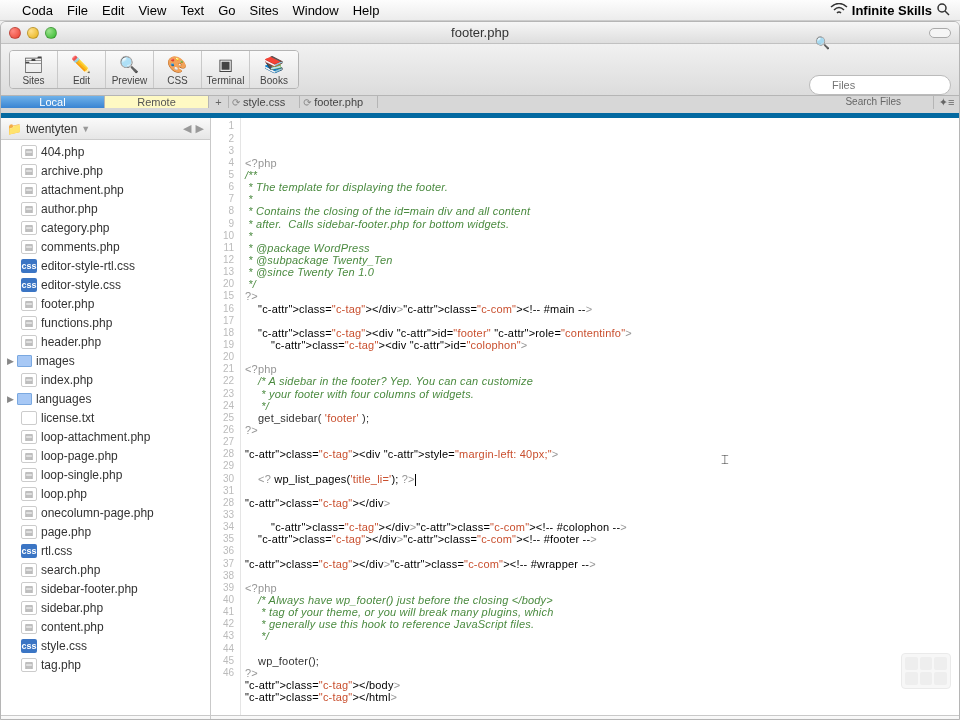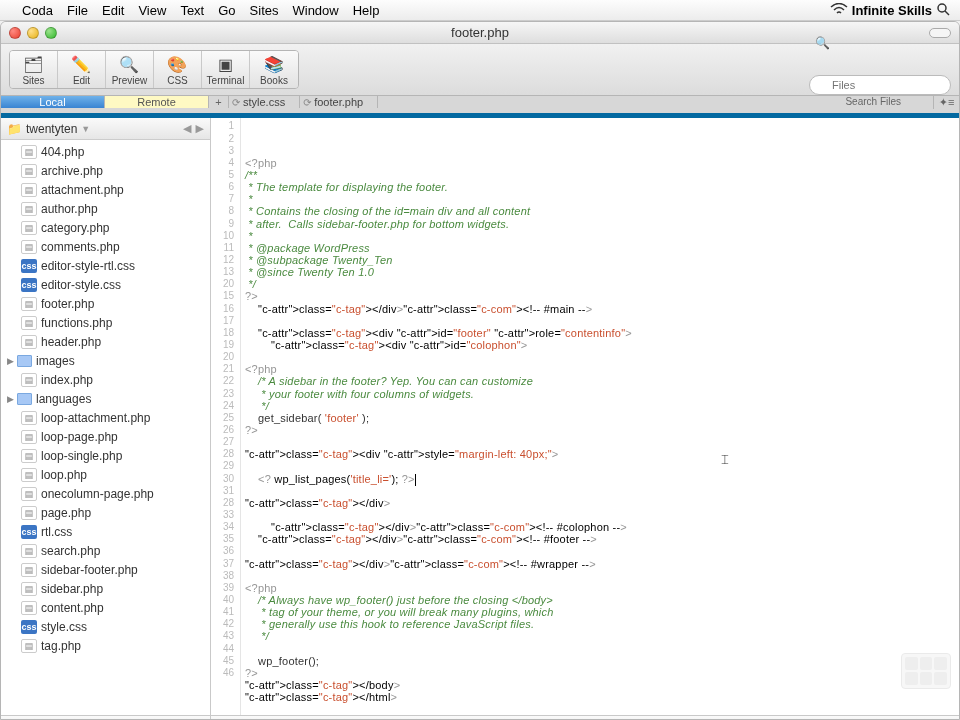--- a/index.html
+++ b/index.html
@@ -240,20 +240,24 @@
               <span>images</span>
             </div>
             <div class="file-row">
               <span class="fic php">▤</span>
               <span>index.php</span>
             </div>
             <div class="file-row folder">
               <span class="disclosure">▶</span>
               <span class="fic folder"></span>
               <span>languages</span>
+            </div>
+            <div class="file-row">
+              <span class="fic txt"></span>
+              <span>license.txt</span>
             </div>
             <div class="file-row">
               <span class="fic php">▤</span>
               <span>loop-attachment.php</span>
             </div>
             <div class="file-row">
               <span class="fic php">▤</span>
               <span>loop-page.php</span>
             </div>
             <div class="file-row">

